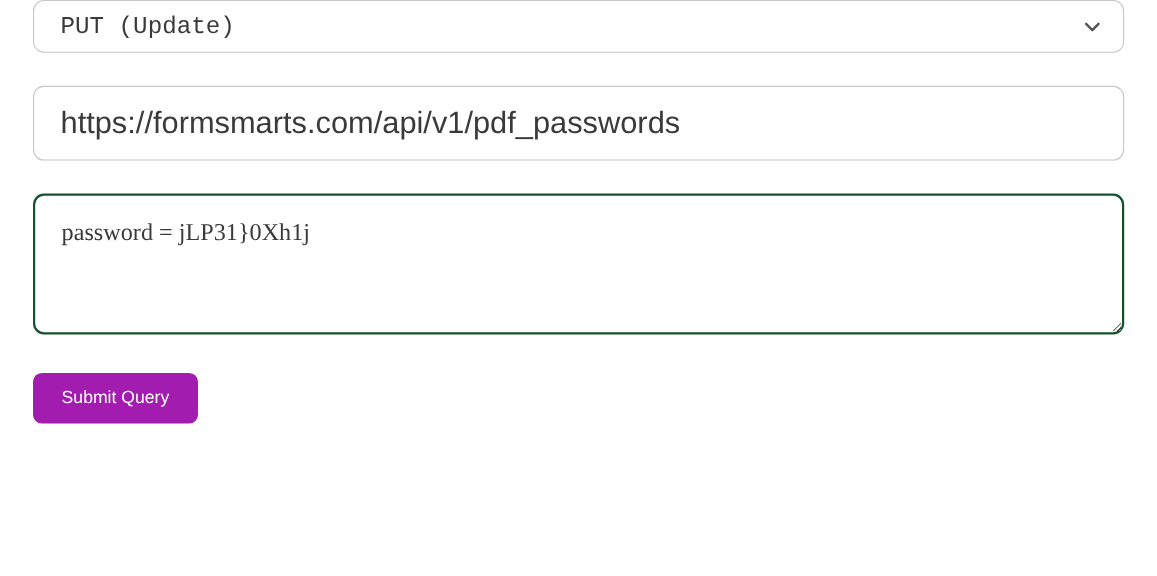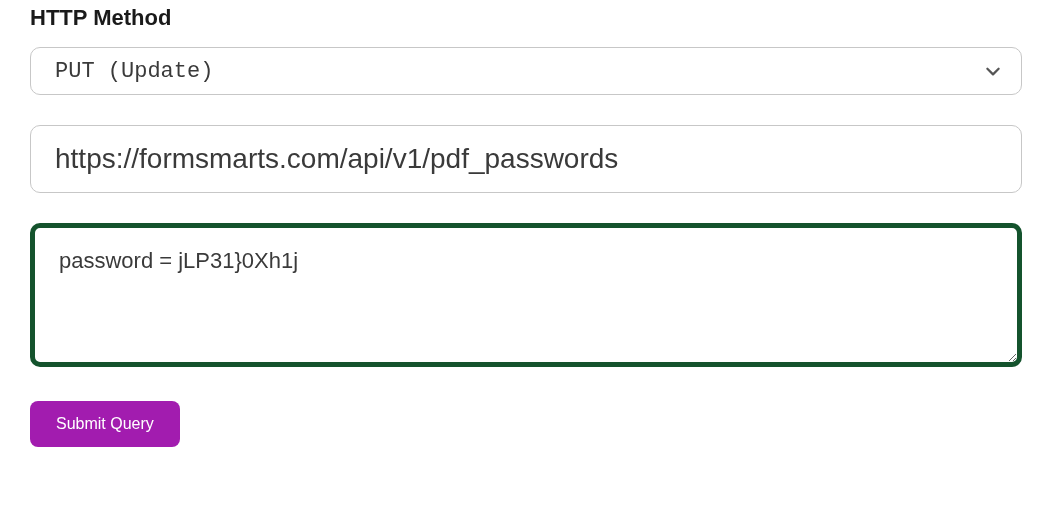--- a/index.html
+++ b/index.html
@@ -63,49 +63,48 @@
       font-size: 28px;
       color: #3a3a3a;
       background: #ffffff;
       border: 1px solid #c7c7c7;
       border-radius: 10px;
       font-family: inherit;
       margin-bottom: 30px;
     }
     .textarea-field {
       width: 100%;
-      height: 144px;
+      height: 128px;
       padding: 18px 24px;
       font-size: 22px;
       color: #3a3a3a;
       background: #ffffff;
-      border: 5px solid #14532d;
+      border: 2px solid #14532d;
       border-radius: 10px;
-      font-family: Liberation Sans, sans-serif;
+      font-family: Liberation Serif, serif;
       resize: both;
       margin-bottom: 30px;
       line-height: 1.4;
     }
     .submit-btn {
       display: inline-block;
       padding: 14px 26px;
       font-size: 16px;
       color: #ffffff;
       background: #a21caf;
       border: none;
       border-radius: 8px;
       cursor: pointer;
       font-family: inherit;
     }
   </style>
 </head>
 <body>
 
 <div class="container">
-  <div class="label">HTTP Method</div>
 
   <div class="select-wrapper">
     <select class="select-field">
       <option>PUT (Update)</option>
     </select>
     <span class="chevron">
       <svg viewBox="0 0 16 16" fill="none" stroke="#555" stroke-width="2" stroke-linecap="round" stroke-linejoin="round">
         <polyline points="3 6 8 11 13 6"></polyline>
       </svg>
     </span>

